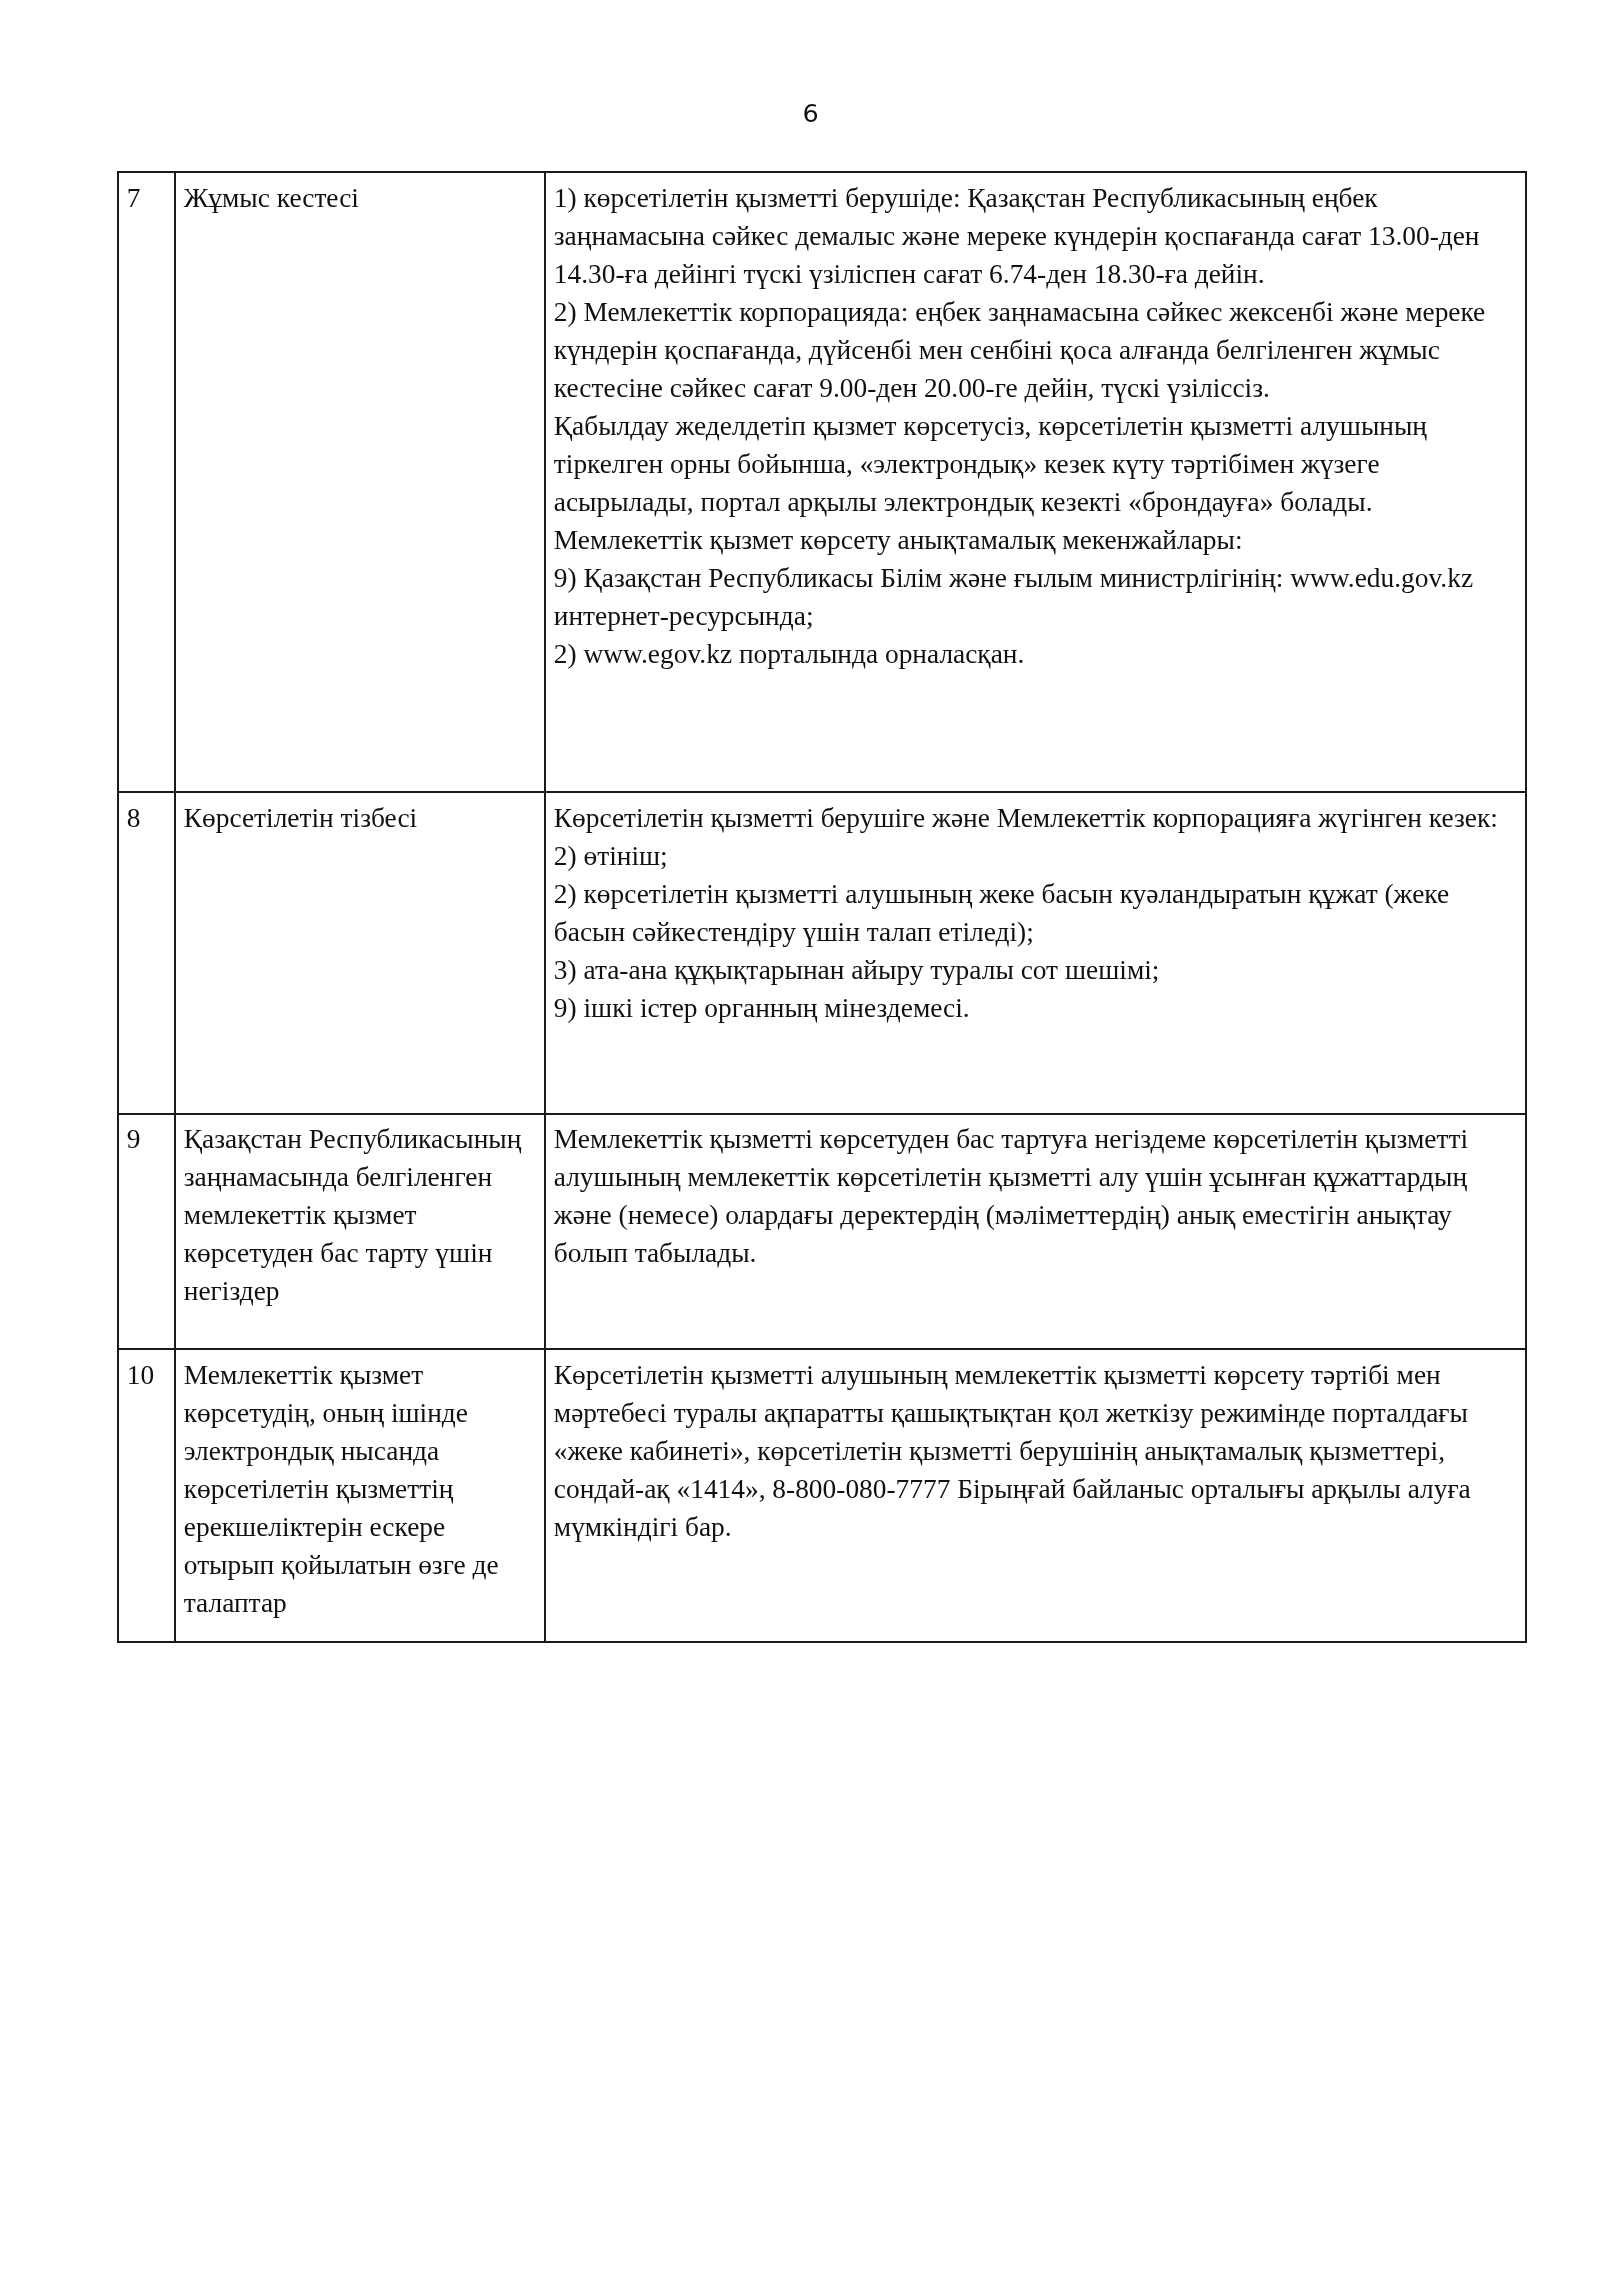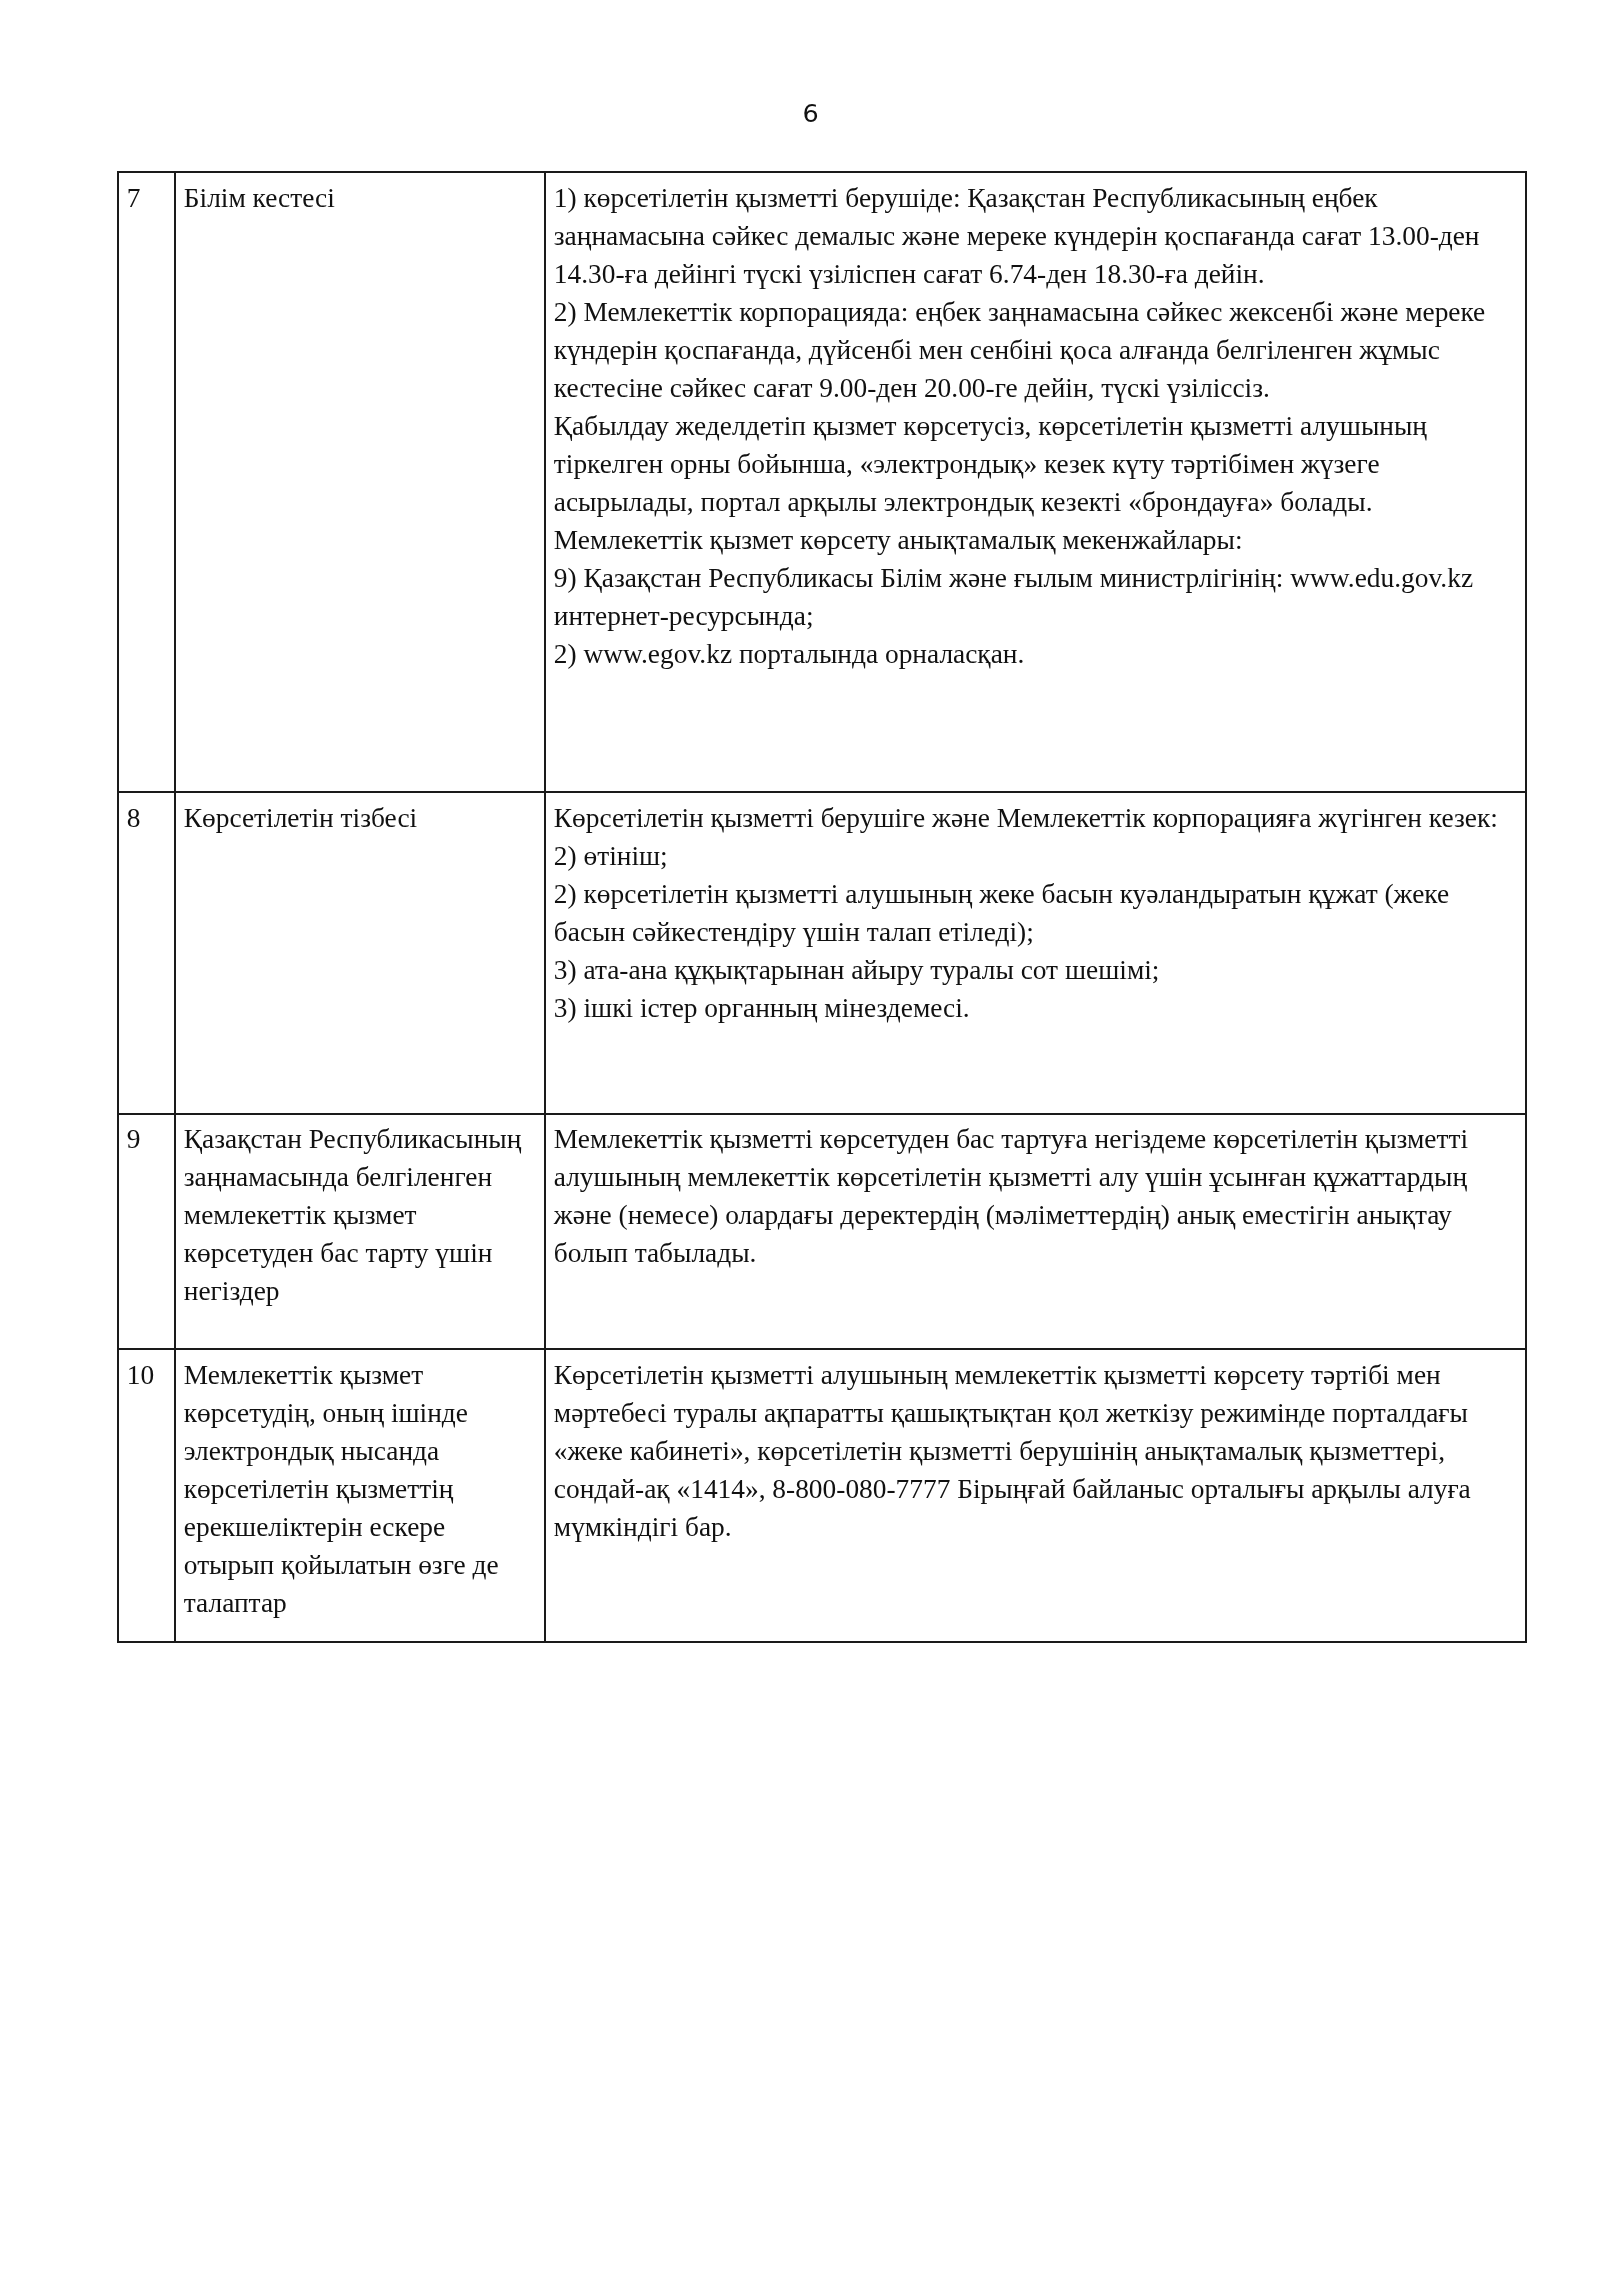--- a/index.html
+++ b/index.html
@@ -33,39 +33,39 @@
 
 <table class="doc">
   <colgroup>
     <col class="c-num">
       <col class="c-name">
       <col class="c-desc">
   </colgroup>
   <tbody>
     <tr class="r7">
       <td class="num">7</td>
-      <td>Білім кестесі</td>
+      <td>Жұмыс кестесі</td>
       <td>
         <span class="para">1) көрсетілетін қызметті берушіде: Қазақстан Республикасының еңбек заңнамасына сәйкес демалыс және мереке күндерін қоспағанда сағат 13.00-ден 14.30-ға дейінгі түскі үзіліспен сағат 6.74-ден 18.30-ға дейін.</span>
         <span class="para">2) Мемлекеттік корпорацияда: еңбек заңнамасына сәйкес жексенбі және мереке күндерін қоспағанда, дүйсенбі мен сенбіні қоса алғанда белгіленген жұмыс кестесіне сәйкес сағат 9.00-ден 20.00-ге дейін, түскі үзіліссіз.</span>
         <span class="para">Қабылдау жеделдетіп қызмет көрсетусіз, көрсетілетін қызметті алушының тіркелген орны бойынша, «электрондық» кезек күту тәртібімен жүзеге асырылады, портал арқылы электрондық кезекті «брондауға» болады.</span>
         <span class="para">Мемлекеттік қызмет көрсету анықтамалық мекенжайлары:</span>
         <span class="para">9) Қазақстан Республикасы Білім және ғылым министрлігінің: www.edu.gov.kz интернет-ресурсында;</span>
         <span class="para">2) www.egov.kz порталында орналасқан.</span>
       </td>
     </tr>
     <tr class="r8">
       <td class="num">8</td>
       <td>Көрсетілетін тізбесі</td>
       <td>
         <span class="para">Көрсетілетін қызметті берушіге және Мемлекеттік корпорацияға жүгінген кезек:</span>
         <span class="para">2) өтініш;</span>
         <span class="para">2) көрсетілетін қызметті алушының жеке басын куәландыратын құжат (жеке басын сәйкестендіру үшін талап етіледі);</span>
         <span class="para">3) ата-ана құқықтарынан айыру туралы сот шешімі;</span>
-        <span class="para">3) ішкі істер органның мінездемесі.</span>
+        <span class="para">9) ішкі істер органның мінездемесі.</span>
       </td>
     </tr>
     <tr class="r9">
       <td class="num">9</td>
       <td>Қазақстан Республикасының заңнамасында белгіленген мемлекеттік қызмет көрсетуден бас тарту үшін негіздер</td>
       <td>
         <span class="para">Мемлекеттік қызметті көрсетуден бас тартуға негіздеме көрсетілетін қызметті алушының мемлекеттік көрсетілетін қызметті алу үшін ұсынған құжаттардың және (немесе) олардағы деректердің (мәліметтердің) анық еместігін анықтау болып табылады.</span>
       </td>
     </tr>
     <tr class="r10">

